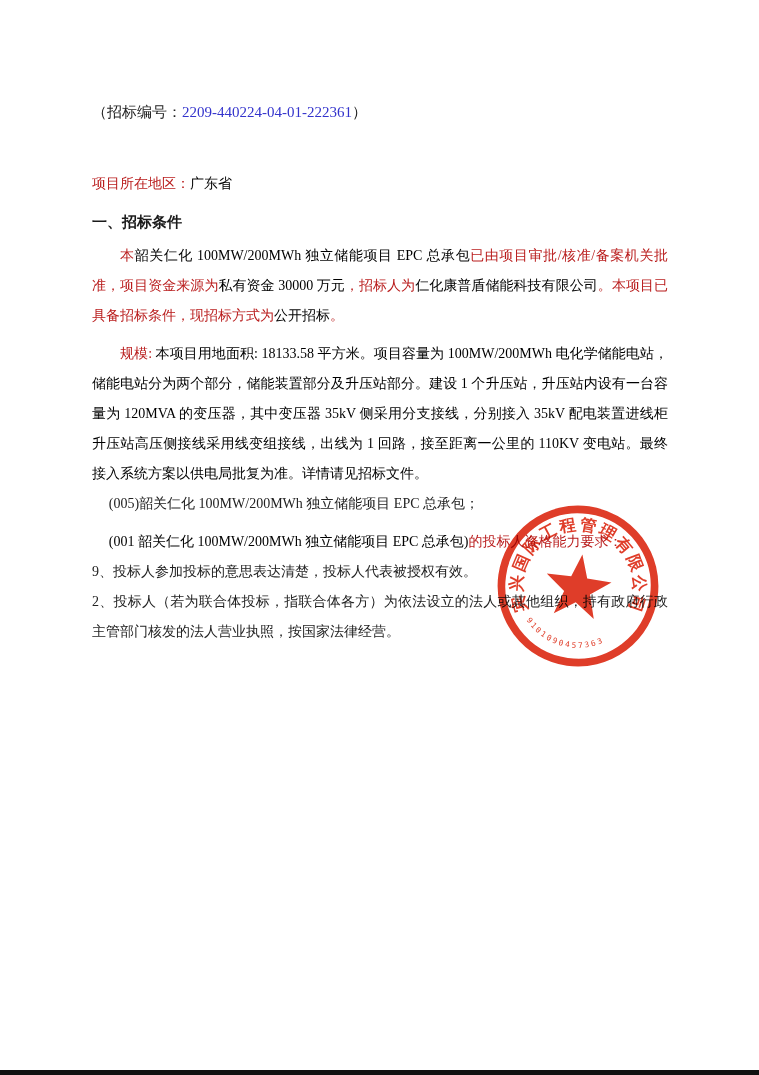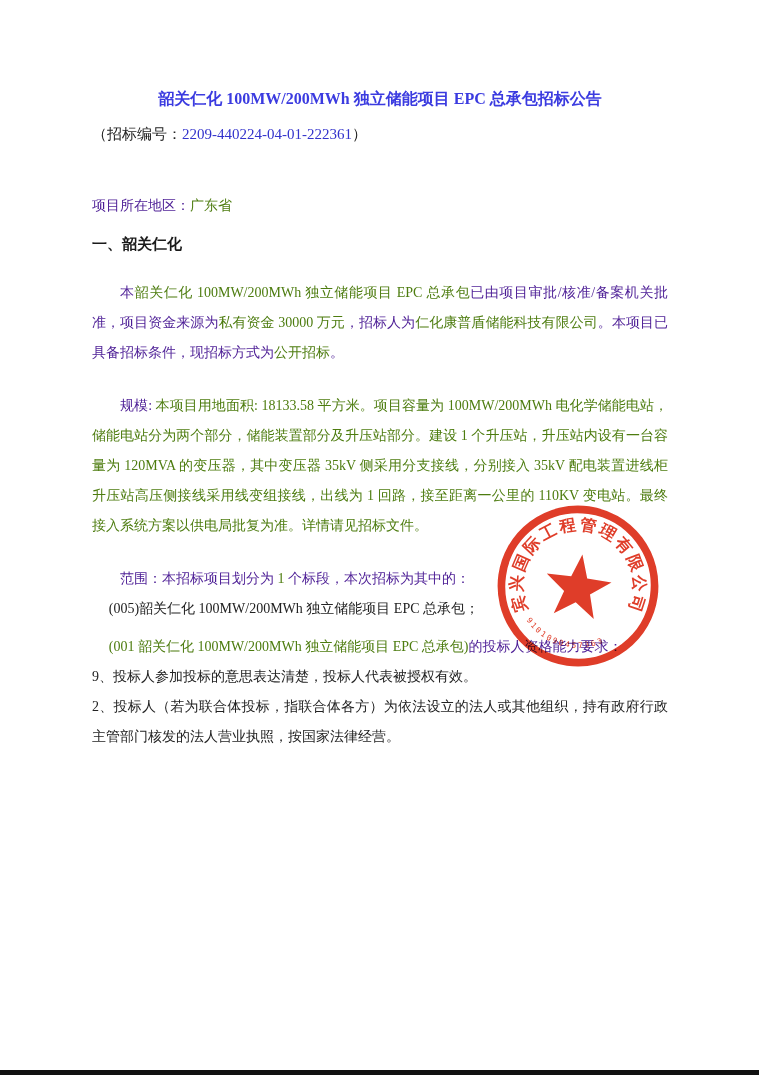--- a/index.html
+++ b/index.html
@@ -19,51 +19,49 @@
   .subtitle .num{color:#3333cc;}
   .loc-line{margin-top:50px;font-size:14px;line-height:22px;}
   h2.sec{
     font-size:15px;font-weight:bold;color:#1a1a1a;margin:16px 0 0 0;line-height:22px;
   }
   h2.sec.tight{margin-top:4px;}
   p.body{
     font-size:14px;line-height:30px;margin:0;text-align:justify;color:#222222;
   }
   p.first{margin-top:8px;}
-  p.indent{text-indent:2em;margin-top:23px;}
+  p.indent{text-indent:2em;}
   p.indent-sm{text-indent:1.2em;}
-  .c-blue{color:#4d7c0f;}
-  .c-black{color:#4c1d95;}
+  .c-blue{color:#000000;}
+  .c-black{color:#b91c1c;}
   .seal{
     position:absolute;left:492px;top:500px;width:172px;height:172px;
     transform:rotate(8deg);mix-blend-mode:multiply;opacity:0.92;pointer-events:none;
   }
   .bottom-border{
     position:absolute;left:0;bottom:0;width:759px;height:5px;background:#111111;
   }
 </style>
 </head>
 <body>
 
 <div class="doc">
 
-  <div class="title">韶关仁化 100MW/200MWh 独立储能项目 EPC 总承包招标公告</div>
 
   <div class="subtitle"><span>（招标编号：</span><span class="num">2209-440224-04-01-222361</span><span>）</span></div>
 
   <div class="loc-line"><span class="c-black">项目所在地区：</span><span class="c-blue">广东省</span></div>
 
-  <h2 class="sec">一、韶关仁化</h2>
+  <h2 class="sec">一、招标条件</h2>
 
   <p class="body indent first"><span class="c-black">本</span><span class="c-blue">韶关仁化 100MW/200MWh 独立储能项目 EPC 总承包</span><span class="c-black">已由项目审批/核准/备案机关批准，项目资金来源为</span><span class="c-blue">私有资金 30000 万元</span><span class="c-black">，招标人为</span><span class="c-blue">仁化康普盾储能科技有限公司</span><span class="c-black">。本项目已具备招标条件，现招标方式为</span><span class="c-blue">公开招标</span><span class="c-black">。</span></p>
 
 
   <p class="body indent first"><span class="c-black">规模: </span><span class="c-blue">本项目用地面积: 18133.58 平方米。项目容量为 100MW/200MWh 电化学储能电站，储能电站分为两个部分，储能装置部分及升压站部分。建设 1 个升压站，升压站内设有一台容量为 120MVA 的变压器，其中变压器 35kV 侧采用分支接线，分别接入 35kV 配电装置进线柜升压站高压侧接线采用线变组接线，出线为 1 回路，接至距离一公里的 110KV 变电站。最终接入系统方案以供电局批复为准。详情请见招标文件。</span></p>
 
-  <p class="body indent"><span class="c-black">范围：本招标项目划分为 </span><span class="c-blue">1</span><span class="c-black"> 个标段，本次招标为其中的：</span></p>
 
   <p class="body indent-sm c-blue">(005)韶关仁化 100MW/200MWh 独立储能项目 EPC 总承包；</p>
 
 
   <p class="body indent-sm first"><span class="c-blue">(001 韶关仁化 100MW/200MWh 独立储能项目 EPC 总承包)</span><span class="c-black">的投标人资格能力要求：</span></p>
 
   <p class="body c-blue">9、投标人参加投标的意思表达清楚，投标人代表被授权有效。</p>
   <p class="body c-blue">2、投标人（若为联合体投标，指联合体各方）为依法设立的法人或其他组织，持有政府行政主管部门核发的法人营业执照，按国家法律经营。</p>
 
 </div>

